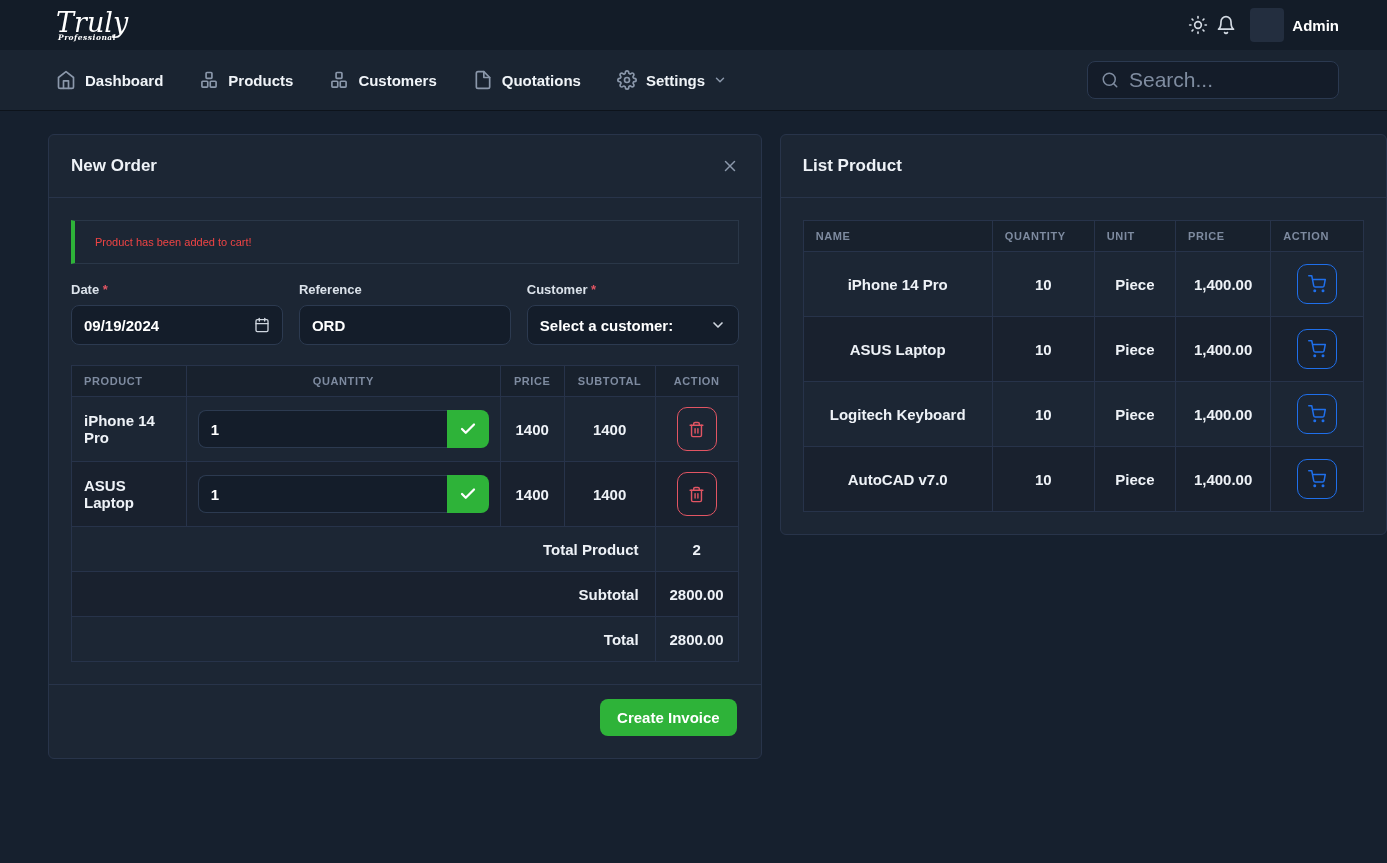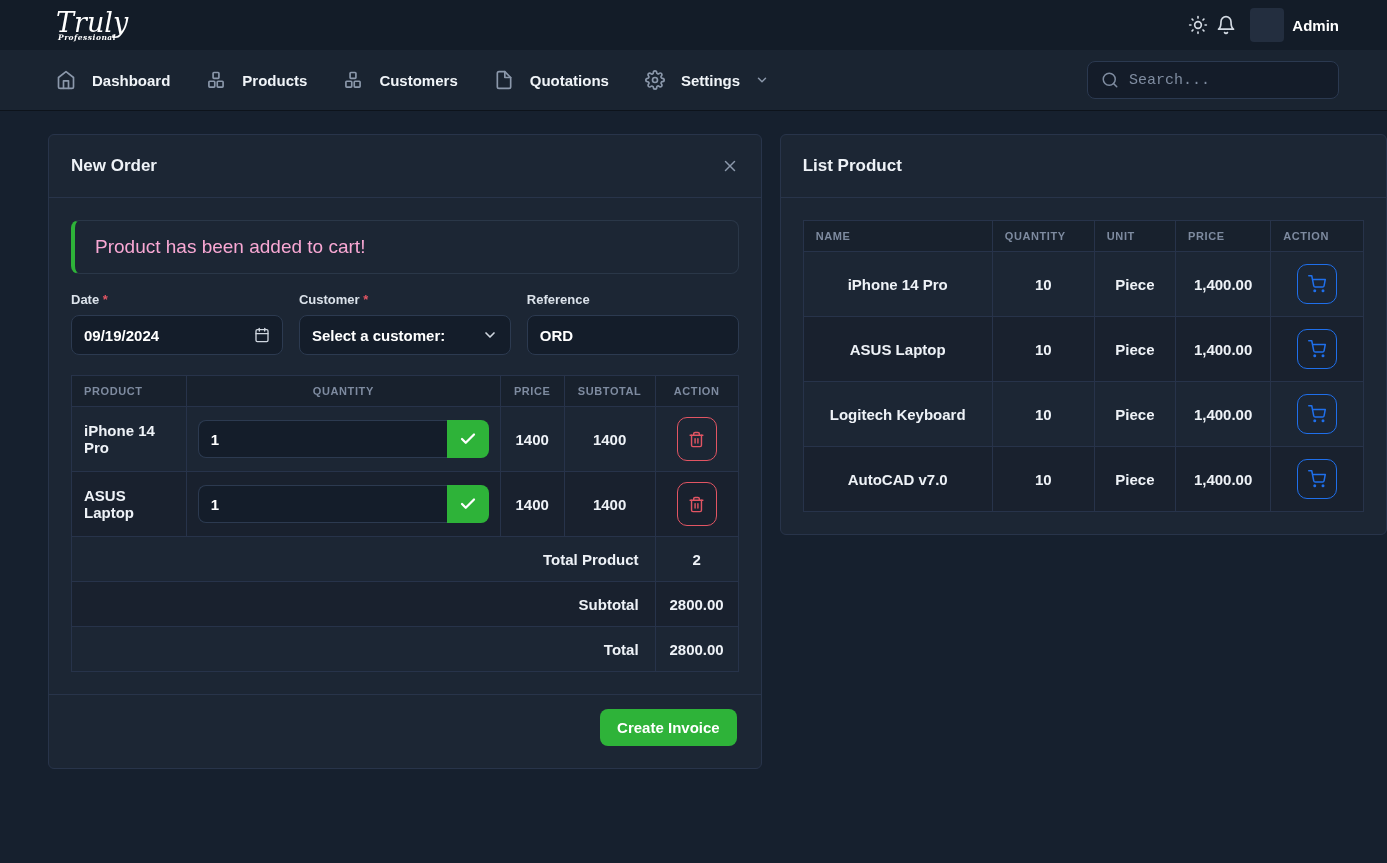--- a/index.html
+++ b/index.html
@@ -28,57 +28,57 @@
 
   
   .navbar {
     height:60px; background:#1a2431;
     display:flex; align-items:center; justify-content:space-between;
     padding:0 48px 0 56px;
     box-shadow:0 1px 0 rgba(0,0,0,.4);
   }
   .nav-items { display:flex; gap:36px; height:100%; align-items:center; }
   .nav-item {
-    display:flex; align-items:center; gap:16px; height:100%;
+    display:flex; align-items:center; gap:9px; height:100%;
     position:relative; cursor:pointer;
     font-size:15px; font-weight:600; color:#f0f4f8; white-space:nowrap;
   }
   .nav-item .nav-icon { color:#8b98ab; }
   .nav-item .chev { color:#8b98ab; margin-left:-1px; }
   .nav-item.active::after {
     content:""; position:absolute; left:-14px; right:-14px; bottom:0;
     height:3px; background:#1f6feb;
   }
   .search-box {
     width:252px; height:38px; background:#141c29;
     border:1px solid #2b3950; border-radius:8px;
     display:flex; align-items:center; gap:10px; padding:0 13px; color:#7f8ca0;
   }
   .search-box input {
     flex:1; min-width:0; background:transparent; border:none; outline:none;
-    color:#a3a3a3; font-size:15px; font-family:Liberation Mono, monospace;
+    color:#a3a3a3; font-size:21px; font-family:Liberation Sans, sans-serif;
   }
   .search-box input::placeholder { color:#7f8ca0; }
 
   
   .main { display:flex; gap:18px; padding:24px 0 0 48px; align-items:flex-start; }
   .card { background:#1c2634; border:1px solid #28344a; border-radius:6px; }
   .card-left { width:745px; }
   .card-right { width:634px; }
   .card-header {
     display:flex; align-items:center; justify-content:space-between;
     padding:21px 22px; border-bottom:1px solid #28344a;
   }
   .card-title { font-size:17px; font-weight:700; color:#eef2f7; }
   .card-body { padding:22px; }
 
   
   .alert-success {
-    border:1px solid #2a3748; border-left:4px solid #2eb339; border-radius:8px;
-    padding:15px 20px; color:#f9a8d4; font-size:19px; margin-bottom:18px;
+    border:1px solid #2a3748; border-left:4px solid #2eb339; border-radius:0;
+    padding:15px 20px; color:#ef4444; font-size:11px; margin-bottom:18px;
   }
 
   
   .form-row { display:flex; gap:16px; margin-bottom:20px; }
   .field { flex:1; min-width:0; }
   .field-label { display:block; font-size:13px; font-weight:600; color:#dbe2ea; margin-bottom:8px; }
   .req { color:#e25563; }
   .control {
     height:40px; background:#141d2a; border:1px solid #2c3a50; border-radius:8px;
     display:flex; align-items:center; justify-content:space-between; gap:24px;
@@ -274,38 +274,38 @@
                   <rect x="3" y="4" width="18" height="18" rx="2"></rect>
                   <line x1="16" y1="2" x2="16" y2="6"></line>
                   <line x1="8" y1="2" x2="8" y2="6"></line>
                   <line x1="3" y1="10" x2="21" y2="10"></line>
                 </svg>
             </span>
           </div>
         </div>
         <div class="field">
           <label class="field-label">
+            <span>Reference</span>
+          </label>
+          <input type="text" class="control" value="ORD" style="">
+        </div>
+        <div class="field">
+          <label class="field-label">
             <span>Customer</span>
             <span class="req">*</span>
           </label>
           <div class="control">
             <span>Select a customer:</span>
             <span class="ctl-icon">
               <svg width="16" height="16" viewBox="0 0 24 24" fill="none" stroke="currentColor" stroke-width="2.5" stroke-linecap="round" stroke-linejoin="round">
                   <polyline points="6 9 12 15 18 9"></polyline>
                 </svg>
             </span>
           </div>
         </div>
-        <div class="field">
-          <label class="field-label">
-            <span>Reference</span>
-          </label>
-          <input type="text" class="control" value="ORD" style="">
-        </div>
       </div>
 
       <table>
         <colgroup>
             <col style="width:130px">
             <col style="width:325px">
             <col style="width:65px">
             <col style="width:92px">
             <col style="width:89px">
           </colgroup>

